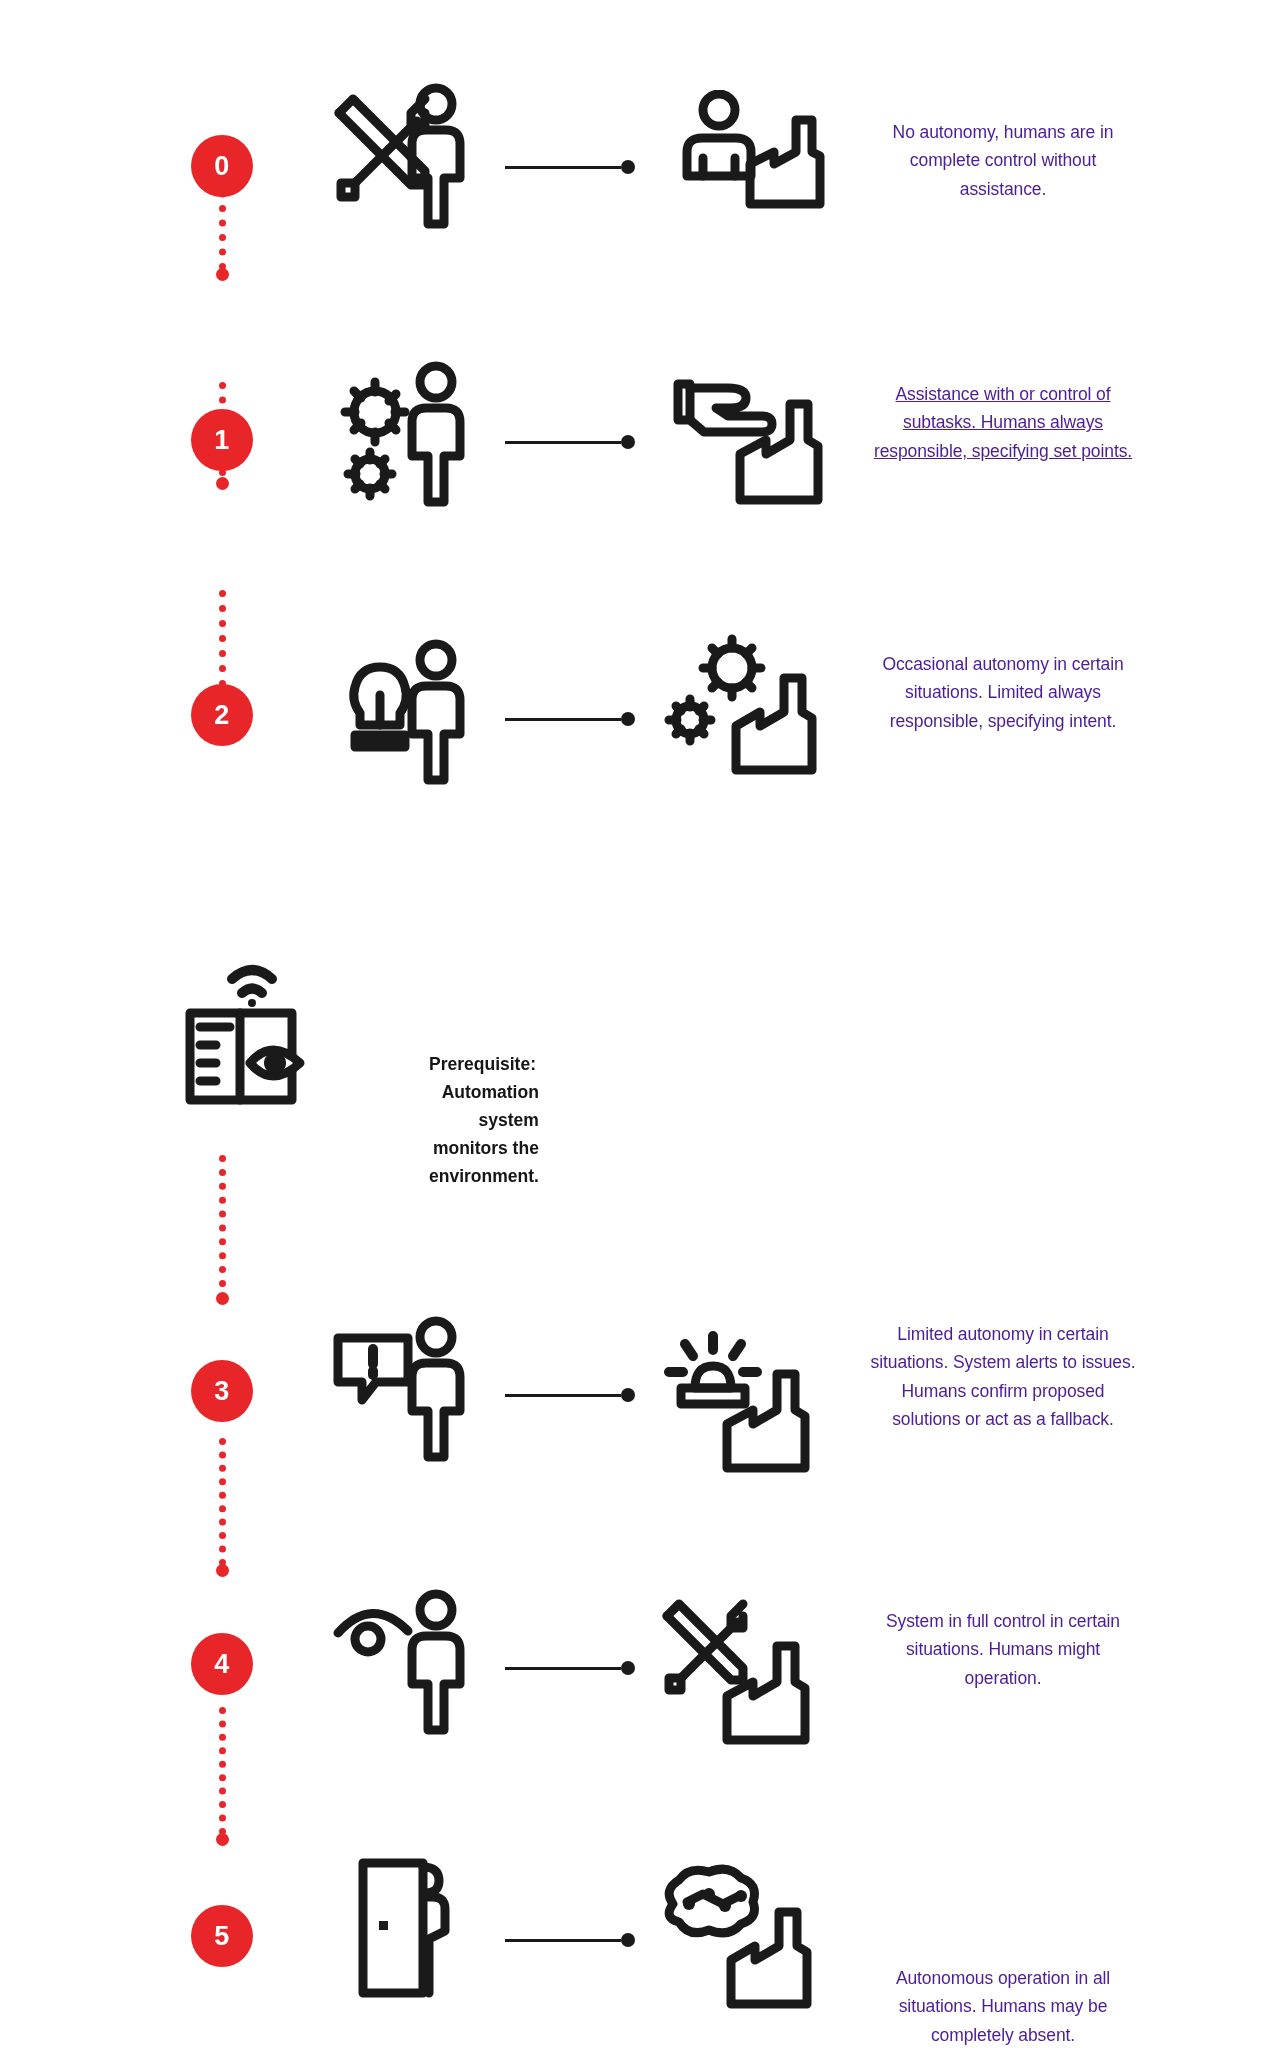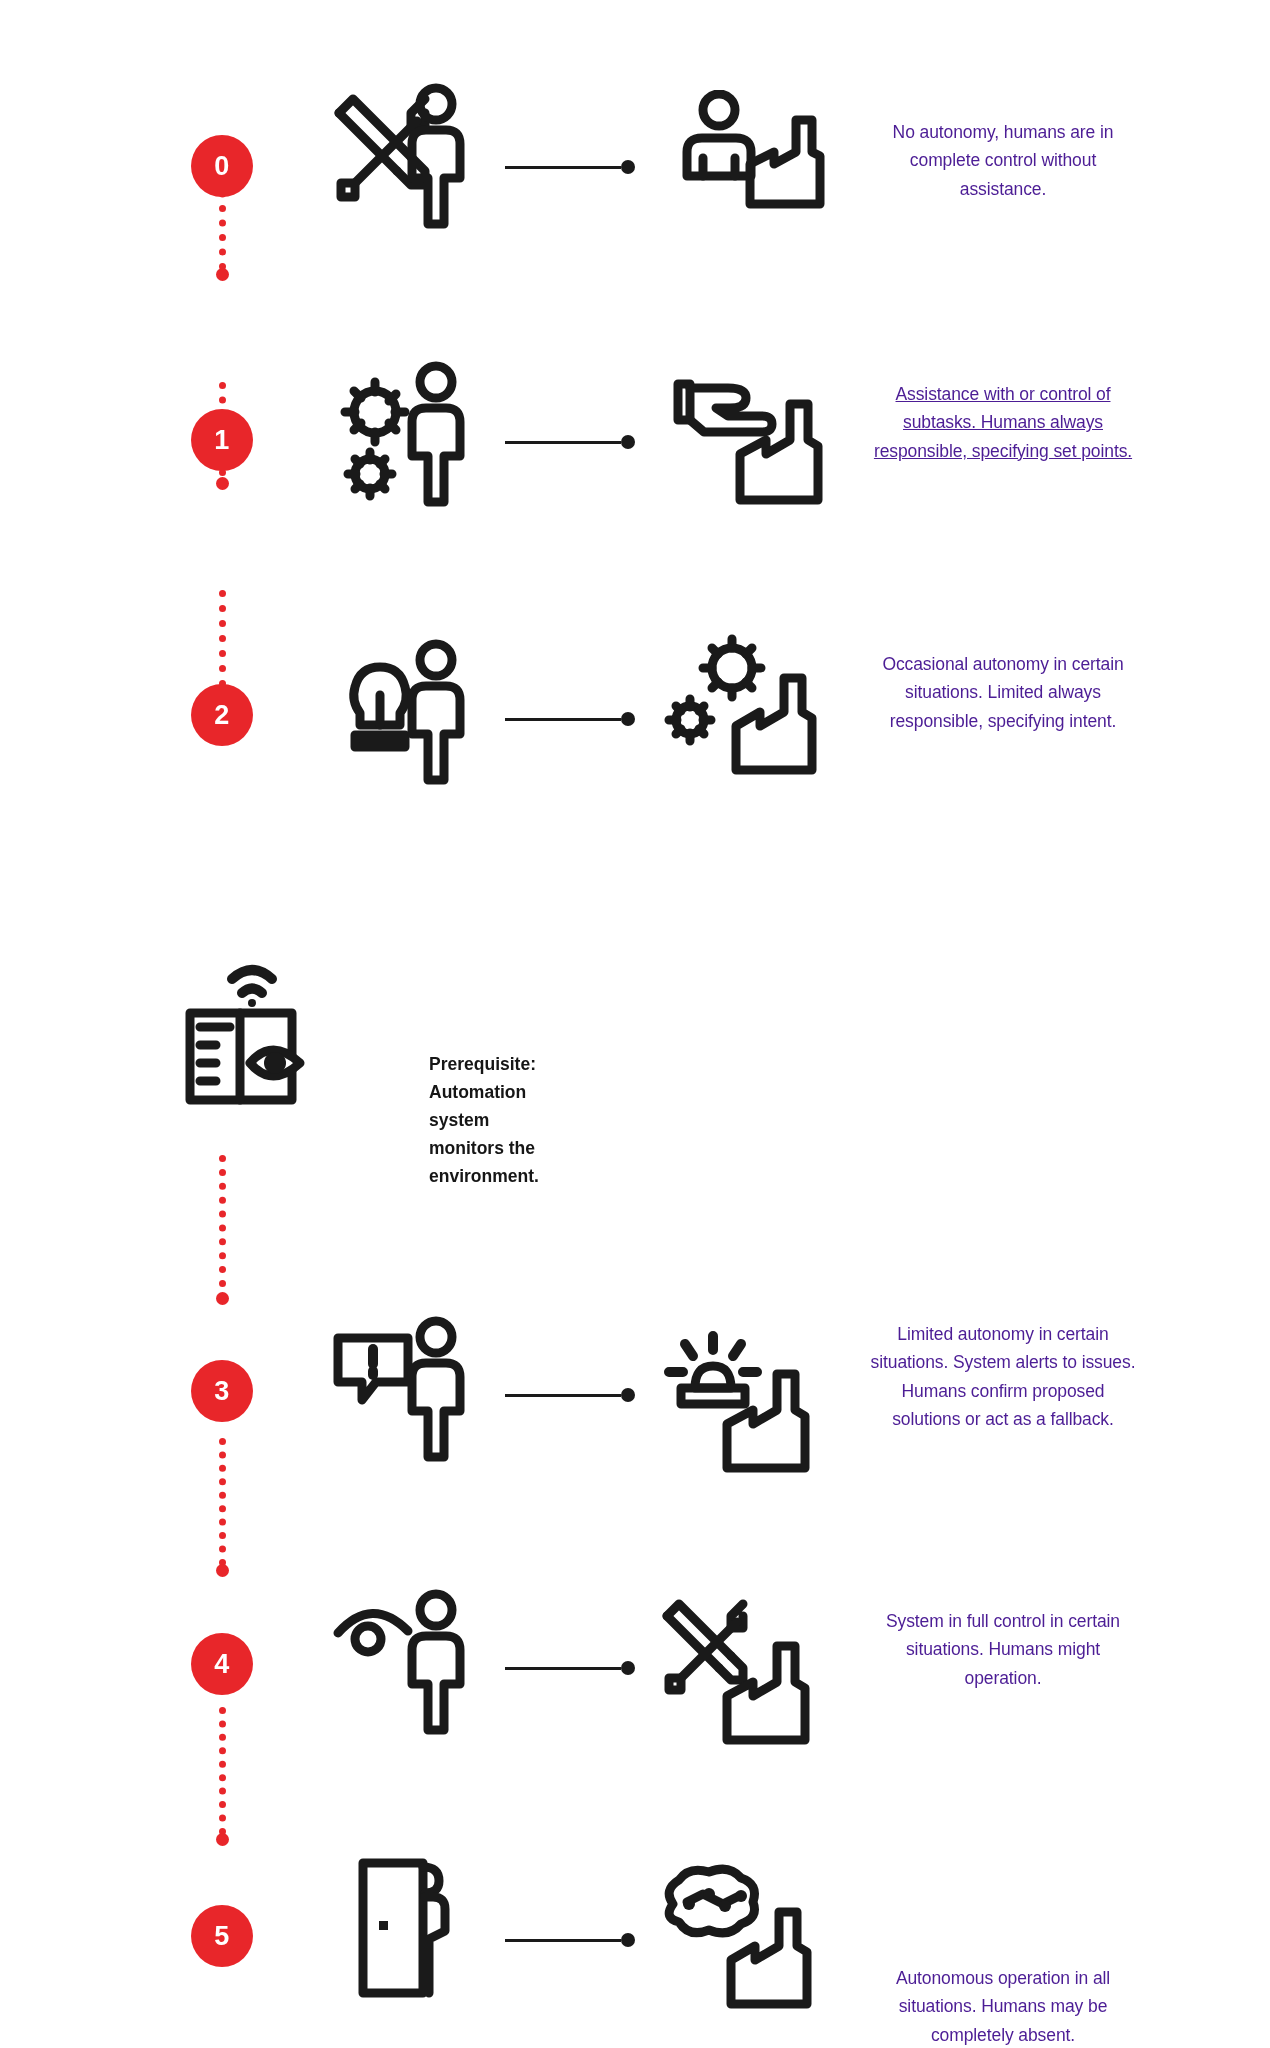--- a/index.html
+++ b/index.html
@@ -40,21 +40,21 @@
     font-size:17.5px;line-height:1.62;color:#4c1d95;
     font-family:"Liberation Sans",sans-serif;
     letter-spacing:-0.1px;
     text-align:center;
   }
   .prereq{
     position:absolute;font-size:17.5px;line-height:1.6;color:#161616;
     font-weight:700;font-family:"Liberation Sans",sans-serif;
   }
   .prereq .l1{display:block;}
-  .prereq .l2{display:block;}
+  .prereq .l2{display:block;text-align:right;}
   svg{display:block;}
 </style>
 </head>
 <body>
 
 <div class="canvas">
 
   <div class="timeline">
 
     <div class="dotline" style="left:219px;top:176px;height:94px;"></div>

